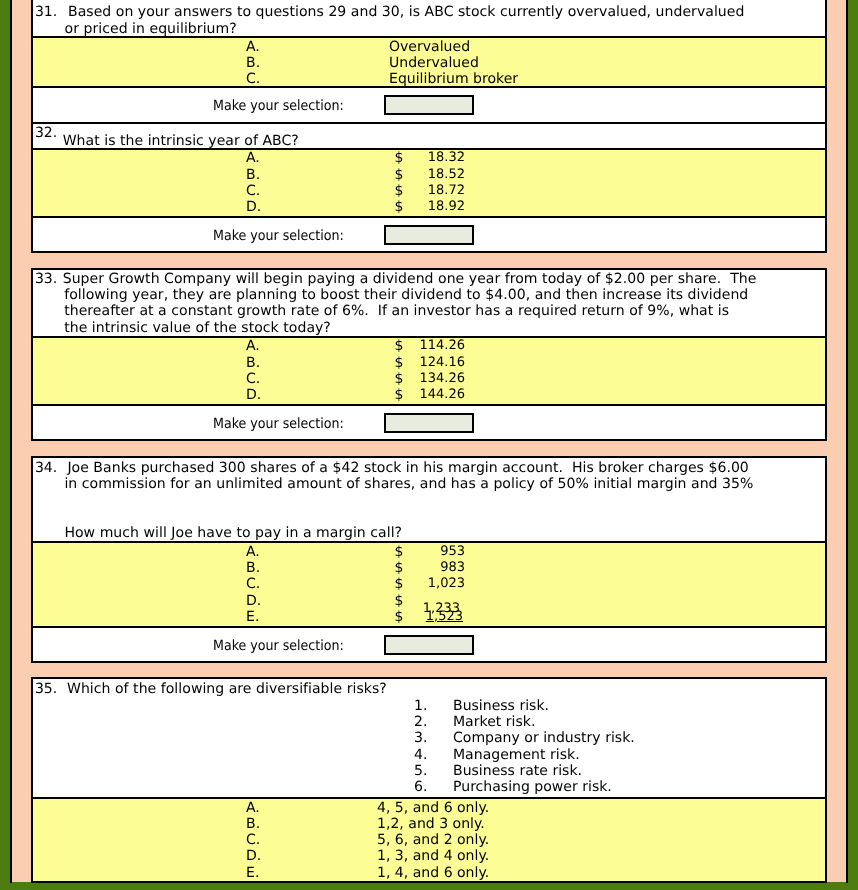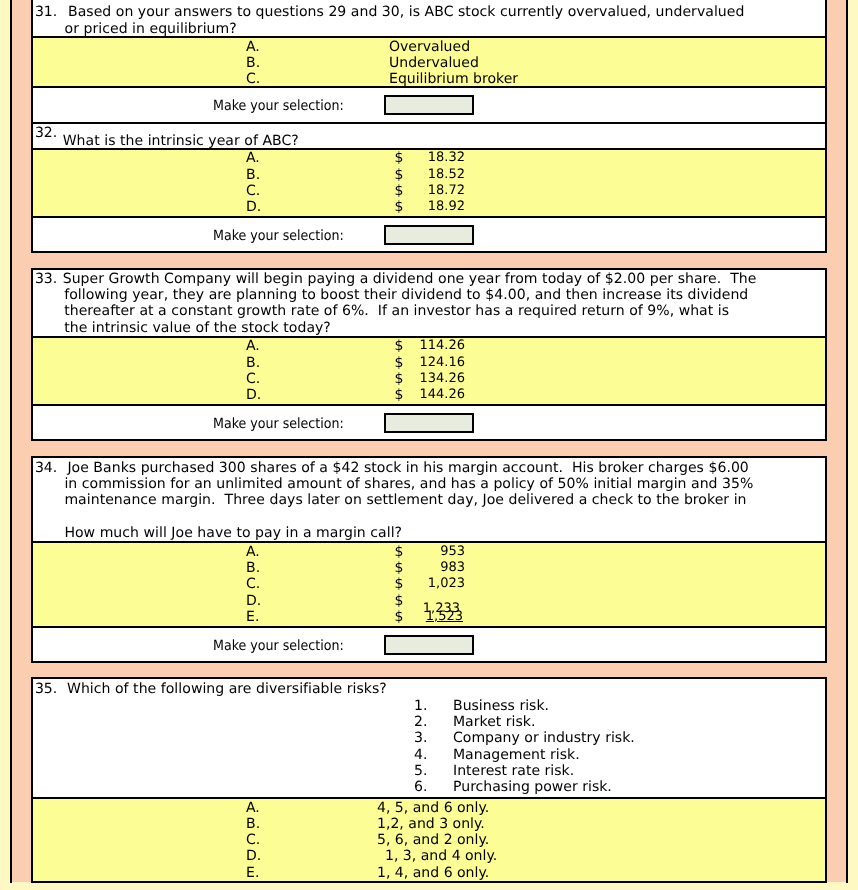--- a/index.html
+++ b/index.html
@@ -1,20 +1,20 @@
 <!DOCTYPE html>
 <html><head>
 <meta charset="utf-8">
 <title>Investments Quiz Worksheet</title>
 <style>
   html,body{margin:0;padding:0;background:#ffffff;}
   body{width:858px;height:890px;overflow:hidden;
        font-family:"DejaVu Sans",sans-serif;font-size:14.06px;color:#000000;
        -webkit-font-smoothing:antialiased;text-rendering:geometricPrecision;}
-  #sheet{position:absolute;left:0;top:0;width:858px;height:890px;background:#fef9c3;}
+  #sheet{position:absolute;left:0;top:0;width:858px;height:890px;background:#4d7c0f;}
 
   .vrule{position:absolute;width:2px;background:#000;}
   .hrule{position:absolute;height:2px;background:#000;}
   .peach{position:absolute;background:#FBCEB1;}
   .white{position:absolute;background:#ffffff;}
   .yellow{position:absolute;background:#FDFD96;}
 
   .ln,.opt,.sel,.num{will-change:opacity;}
   .ln{position:absolute;white-space:pre;font-size:14.06px;line-height:16.5px;
       left:35px;letter-spacing:0.035px;}
@@ -117,21 +117,20 @@
       <span class="selval"></span>
     </div>
   <div class="hrule" style="left:31px;top:439px;width:796px;"></div>
   <div class="peach" style="left:12px;top:441px;width:834px;height:15px;"></div>
   <div class="hrule" style="left:31px;top:456px;width:796px;"></div>
 
   <div class="white" style="left:33px;top:458px;width:792px;height:83px;"></div>
   <span class="ln" style="top:459.7px;left:34.9px;">34.</span>
   <span class="ln" style="top:459.7px;left:67.4px;">Joe Banks purchased 300 shares of a $42 stock in his margin account.  His broker charges $6.00</span>
   <span class="ln" style="top:476.0px;left:64.4px;">in commission for an unlimited amount of shares, and has a policy of 50% initial margin and 35%</span>
-  <span class="ln" style="top:492.3px;left:64.4px;">maintenance margin.  Three days later on settlement day, Joe delivered a check to the broker in</span>
   <span class="ln" style="top:524.9px;left:64.4px;">How much will Joe have to pay in a margin call?</span>
   <div class="hrule" style="left:31px;top:541px;width:796px;"></div>
   <div class="yellow" style="left:33px;top:543px;width:792px;height:83px;"></div>
   <span class="opt" style="top:543.7px;left:246px;">A.</span>
   <span class="opt" style="top:543.7px;left:394.6px;">$</span>
   <span class="num" style="top:543.7px;left:345px;width:120px;">953</span>
   <span class="opt" style="top:560.0px;left:246px;">B.</span>
   <span class="opt" style="top:560.0px;left:394.6px;">$</span>
   <span class="num" style="top:560.0px;left:345px;width:120px;">983</span>
   <span class="opt" style="top:576.3px;left:246px;">C.</span>
@@ -158,29 +157,29 @@
   <span class="ln" style="top:680.9px;left:67px;">Which of the following are diversifiable risks?</span>
   <span class="opt" style="top:697.6px;left:414px;">1.</span>
   <span class="opt" style="top:697.6px;left:453px;">Business risk.</span>
   <span class="opt" style="top:713.9px;left:414px;">2.</span>
   <span class="opt" style="top:713.9px;left:453px;">Market risk.</span>
   <span class="opt" style="top:730.2px;left:414px;">3.</span>
   <span class="opt" style="top:730.2px;left:453px;">Company or industry risk.</span>
   <span class="opt" style="top:746.5px;left:414px;">4.</span>
   <span class="opt" style="top:746.5px;left:453px;">Management risk.</span>
   <span class="opt" style="top:762.8px;left:414px;">5.</span>
-  <span class="opt" style="top:762.8px;left:453px;">Interest rate risk.</span>
+  <span class="opt" style="top:762.8px;left:453px;">Business rate risk.</span>
   <span class="opt" style="top:779.1px;left:414px;">6.</span>
   <span class="opt" style="top:779.1px;left:453px;">Purchasing power risk.</span>
   <div class="hrule" style="left:31px;top:797px;width:796px;"></div>
   <div class="yellow" style="left:33px;top:799px;width:792px;height:82px;"></div>
   <span class="opt" style="top:799.5px;left:246px;">A.</span>
   <span class="opt" style="top:799.5px;left:377px;">4, 5, and 6 only.</span>
   <span class="opt" style="top:815.8px;left:246px;">B.</span>
   <span class="opt" style="top:815.8px;left:377px;">1,2, and 3 only.</span>
   <span class="opt" style="top:832.1px;left:246px;">C.</span>
   <span class="opt" style="top:832.1px;left:377px;">5, 6, and 2 only.</span>
   <span class="opt" style="top:848.4px;left:246px;">D.</span>
-  <span class="opt" style="top:848.4px;left:377px;margin-left:8px;">1, 3, and 4 only.</span>
+  <span class="opt" style="top:848.4px;left:377px;">1, 3, and 4 only.</span>
   <span class="opt" style="top:864.7px;left:246px;">E.</span>
   <span class="opt" style="top:864.7px;left:377px;">1, 4, and 6 only.</span>
   <div class="hrule" style="left:31px;top:881px;width:796px;"></div>
 </div>
 
 </body></html>

